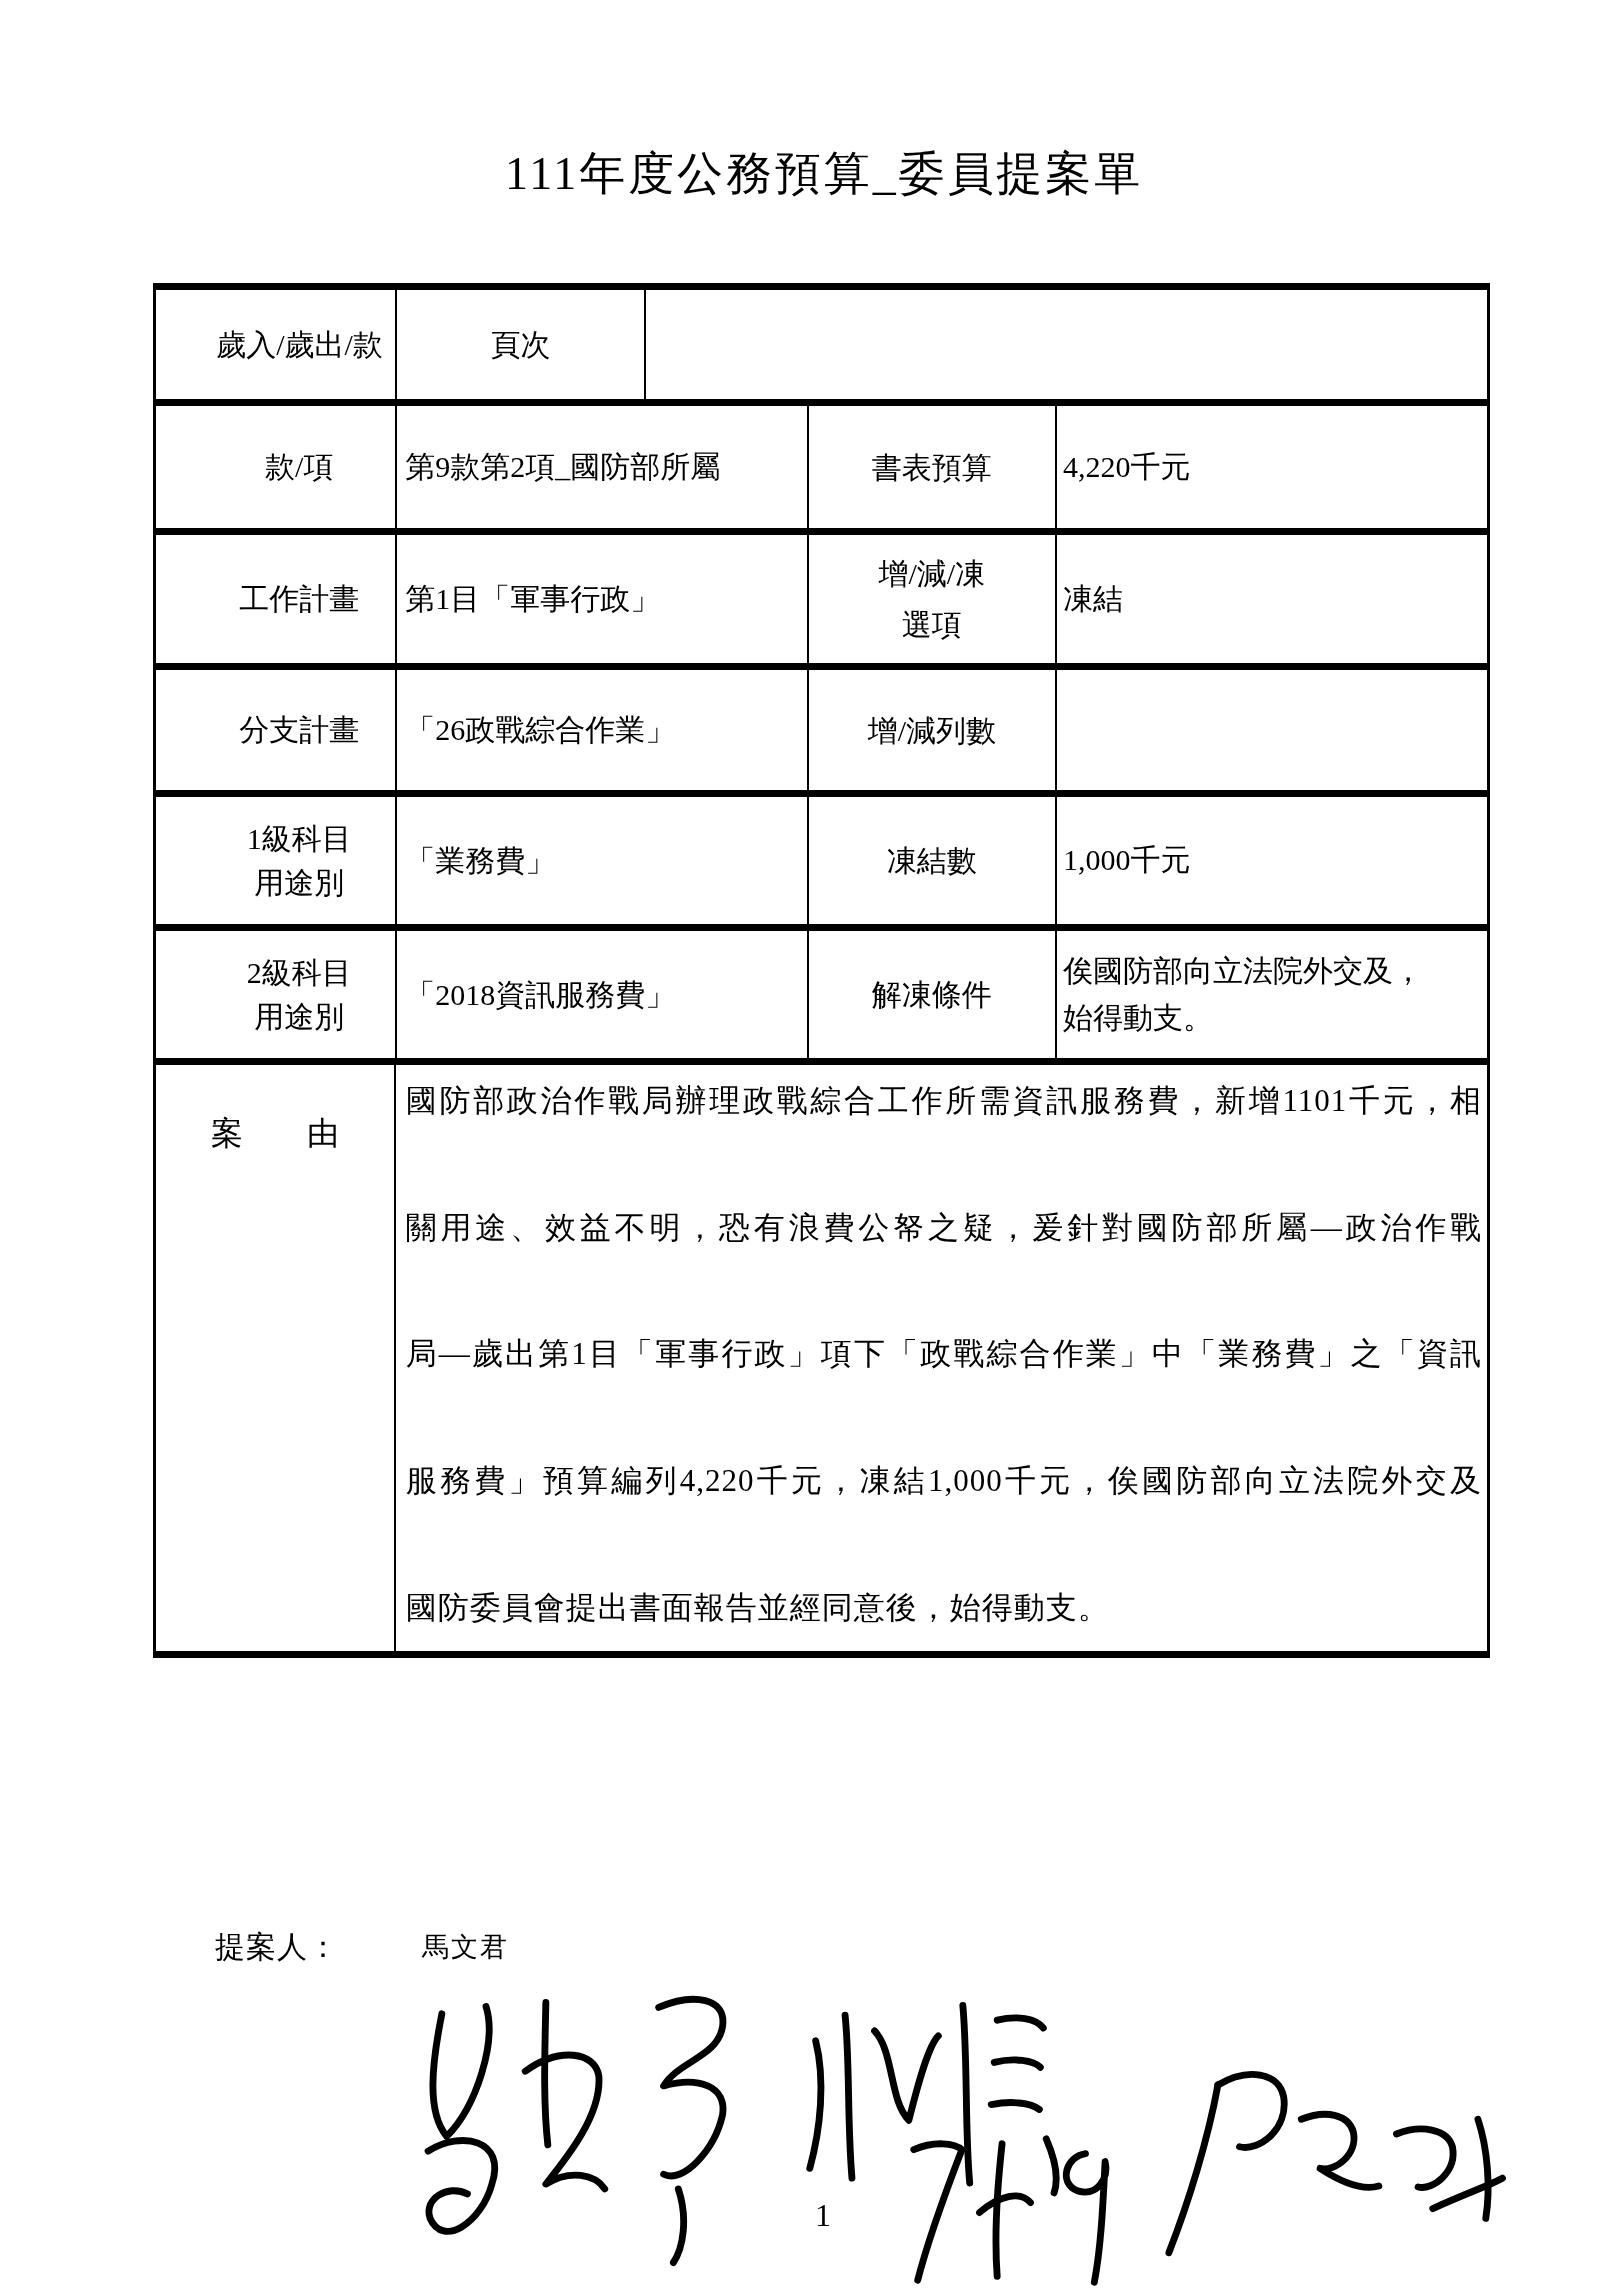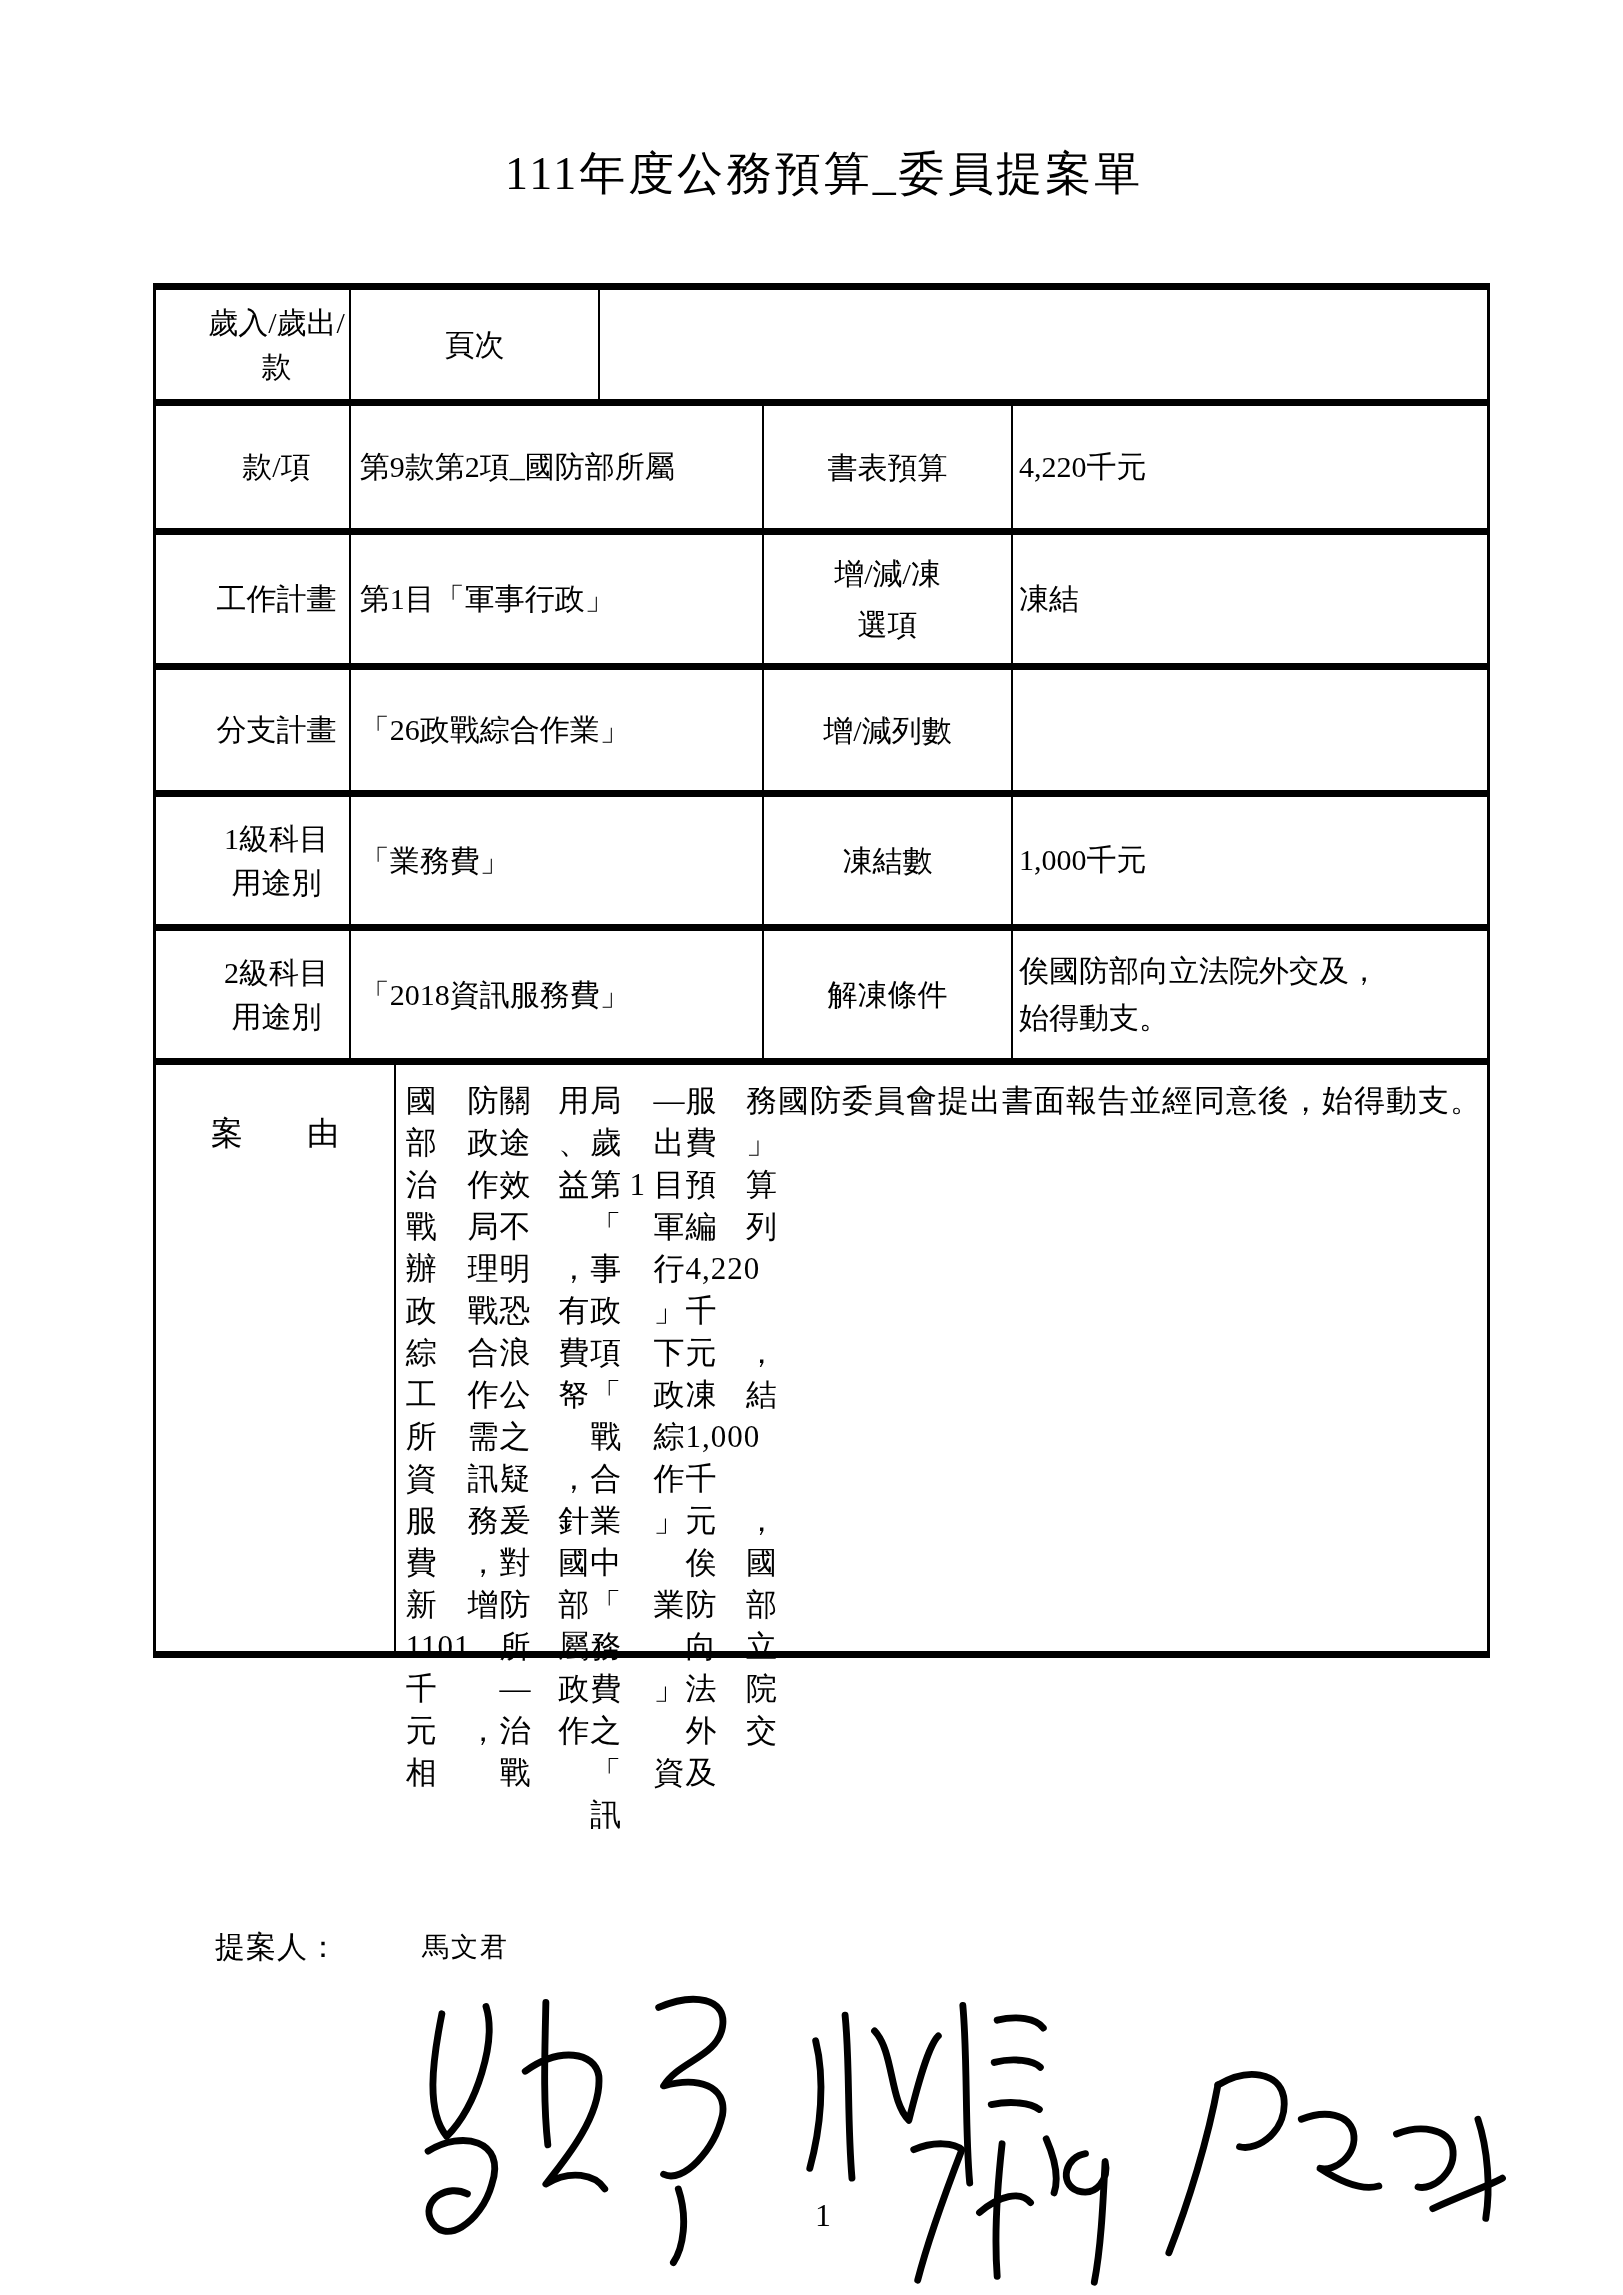--- a/index.html
+++ b/index.html
@@ -32,21 +32,21 @@
     box-sizing:border-box;
     align-items:stretch;
   }
   .t-cell{
     box-sizing:border-box;
     display:flex;flex-direction:column;justify-content:center;
     font-size:30px;line-height:1.45;
     white-space:pre-line;
     overflow:hidden;
   }
-  .c1{width:193px;text-align:center;align-items:center;padding-left:48px;}
+  .c1{width:239px;text-align:center;align-items:center;padding-left:48px;}
   .c2{width:413px;border-left:2.9px solid #000;padding-left:8.8px;padding-right:3.9px;align-items:flex-start;text-align:left;}
   .c3{width:249px;border-left:2.9px solid #000;text-align:center;align-items:center;line-height:1.7;}
   .c4{width:433px;border-left:2.9px solid #000;padding-left:6px;padding-right:4.9px;align-items:flex-start;text-align:left;line-height:1.55;}
   .r1{height:116px;}
   .r2{height:129px;}
   .r3{height:179px;}
   .r4{height:135px;}
   .r5{height:127px;}
   .r6{height:134px;}
   .r7{height:134px;}
@@ -54,21 +54,21 @@
   
   .case-label{
     width:239px;box-sizing:border-box;
     display:flex;align-items:flex-start;justify-content:center;
     padding-top:47px;
     font-size:32px;letter-spacing:0;
   }
   .case-body{
     width:1098px;box-sizing:border-box;
     border-left:2.9px solid #000;
-    display:flex;flex-direction:row;justify-content:space-between;
+    display:flex;flex-direction:column;justify-content:space-between;
     padding:14.7px 4.9px 22px 9.8px;
   }
   .case-line{
     font-size:31px;line-height:42px;height:42px;
     letter-spacing:1px;
     white-space:nowrap;
   }
   .case-line.just{
     white-space:normal;
     text-align:justify;

